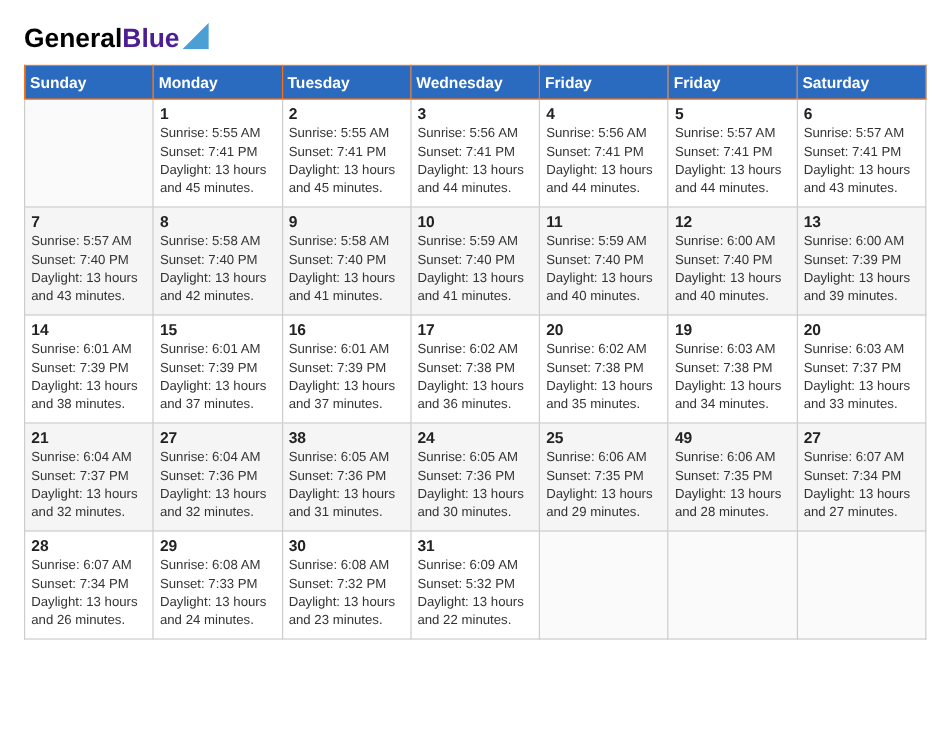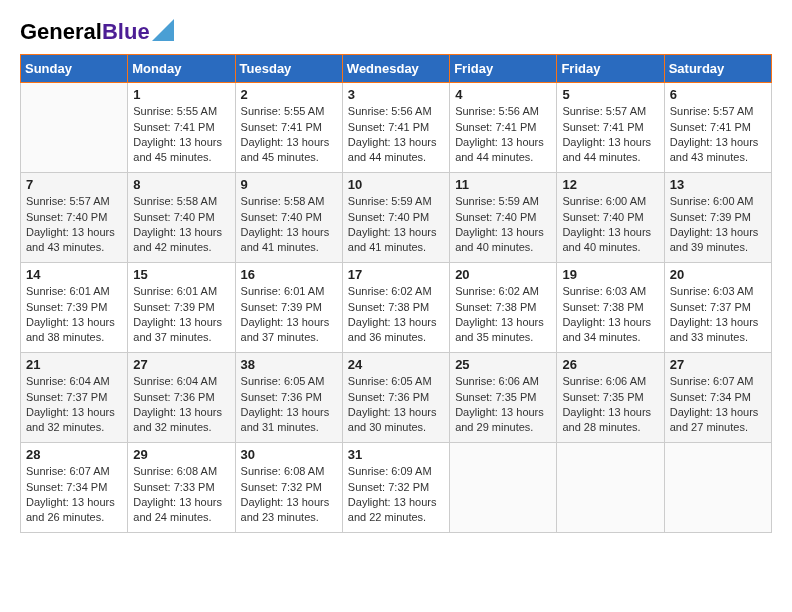--- a/index.html
+++ b/index.html
@@ -291,21 +291,21 @@
 and 30 minutes.</div>
         </td>
         <td>
           <span class="day-number">25</span>
           <div class="day-info" style="white-space: pre-line;">Sunrise: 6:06 AM
 Sunset: 7:35 PM
 Daylight: 13 hours
 and 29 minutes.</div>
         </td>
         <td>
-          <span class="day-number">26</span>
+          <span class="day-number">49</span>
           <div class="day-info" style="white-space: pre-line;">Sunrise: 6:06 AM
 Sunset: 7:35 PM
 Daylight: 13 hours
 and 28 minutes.</div>
         </td>
         <td>
           <span class="day-number">27</span>
           <div class="day-info" style="white-space: pre-line;">Sunrise: 6:07 AM
 Sunset: 7:34 PM
 Daylight: 13 hours
@@ -330,21 +330,21 @@
         <td>
           <span class="day-number">30</span>
           <div class="day-info" style="white-space: pre-line;">Sunrise: 6:08 AM
 Sunset: 7:32 PM
 Daylight: 13 hours
 and 23 minutes.</div>
         </td>
         <td>
           <span class="day-number">31</span>
           <div class="day-info" style="white-space: pre-line;">Sunrise: 6:09 AM
-Sunset: 7:32 PM
+Sunset: 5:32 PM
 Daylight: 13 hours
 and 22 minutes.</div>
         </td>
         <td class="empty-cell"></td>
         <td class="empty-cell"></td>
         <td class="empty-cell"></td>
       </tr>
     </tbody>
 </table>
 

